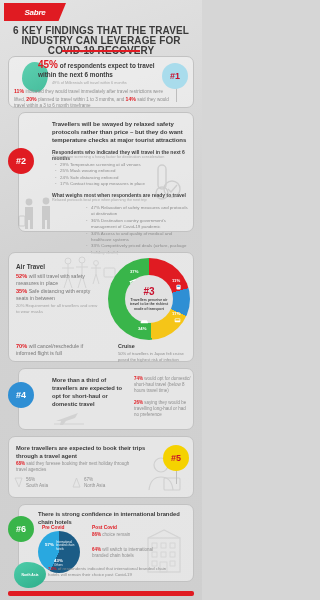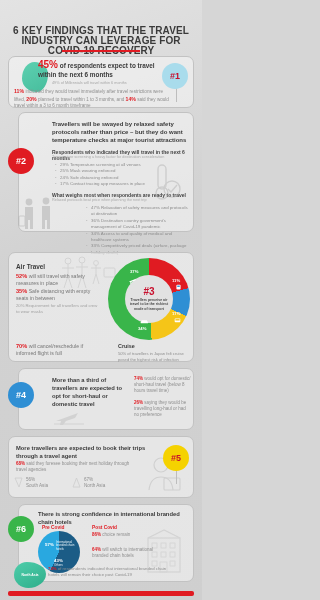--- a/index.html
+++ b/index.html
@@ -145,20 +145,23 @@
   .map-lab{ font-size:3.4px; font-weight:bold; color:#fff; text-align:center; line-height:4px; }
   .hotel-ic{ position:absolute; left:142px; top:528px; width:44px; height:48px; opacity:.25; }
 
   .foot-bar{ position:absolute; left:8px; bottom:4px; width:186px; height:5px; background:#e01b22; border-radius:2px; }
 </style>
 </head>
 <body>
 
 <div id="page">
 
+  <div class="logo-banner">
+    <span class="logo-text">Sabre</span>
+  </div>
 
   <div class="headline">6 KEY FINDINGS THAT THE TRAVEL INDUSTRY CAN LEVERAGE FOR COVID-19 RECOVERY</div>
   <div class="head-rule"></div>
 
   <div class="card" id="sec1"></div>
   <div class="s1-blob"></div>
   <div class="s1-main">
     <span class="big">45%</span>
     <span>of respondents expect to travel within the next 6 months</span>
   </div>

